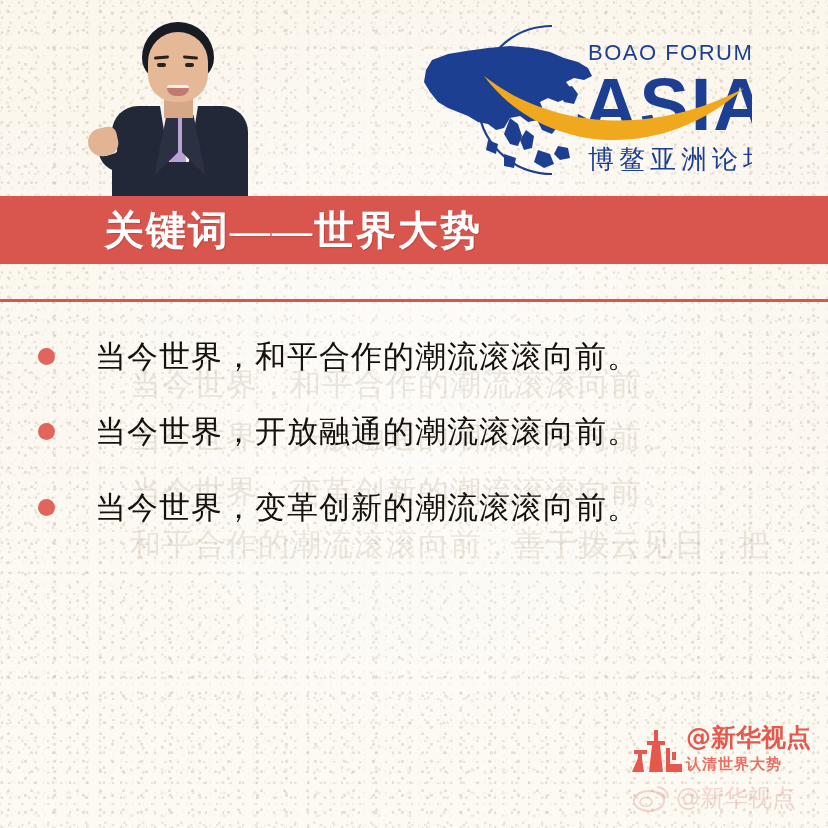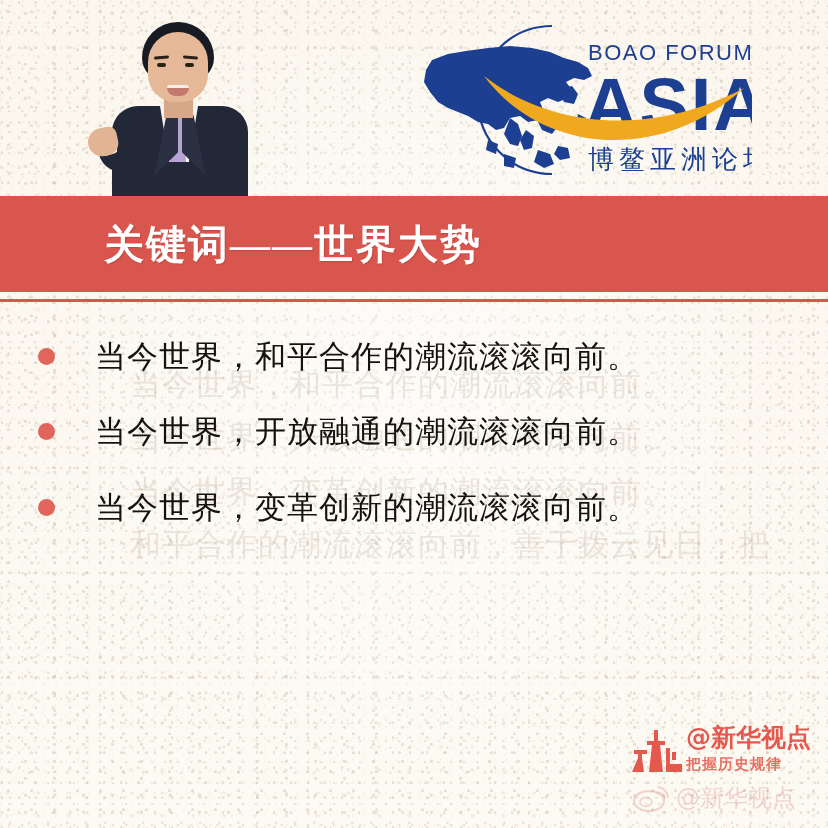--- a/index.html
+++ b/index.html
@@ -174,21 +174,21 @@
     height: 166px;
   }
   .logo svg { display: block; }
 
   
   .title-banner {
     position: absolute;
     left: 0;
     top: 196px;
     width: 828px;
-    height: 96px;
+    height: 68px;
     background: #d9564f;
     display: flex;
     align-items: center;
   }
   .title-text {
     margin-left: 104px;
     color: #ffffff;
     font-family: "Liberation Serif", "DejaVu Serif", serif;
     font-weight: bold;
     font-size: 40px;
@@ -412,21 +412,21 @@
           <path d="M2 44 L8 30 L12 30 L14 44 Z"></path>
           <rect x="36" y="20" width="4" height="18"></rect>
           <rect x="36" y="36" width="16" height="8"></rect>
           <rect x="42" y="24" width="4" height="8"></rect>
         </g>
       </svg>
     </div>
 
     <div class="brand-texts">
       <div class="brand-handle">@新华视点</div>
-      <div class="brand-sub">把握历史规律</div>
+      <div class="brand-sub">认清世界大势</div>
     </div>
 
     <div class="weibo-watermark">
       <svg class="weibo-eye" viewBox="0 0 40 30">
         <ellipse cx="17" cy="18" rx="15" ry="10" fill="none" stroke="#d9897f" stroke-width="2"></ellipse>
         <ellipse cx="14" cy="19" rx="6" ry="4.5" fill="none" stroke="#d9897f" stroke-width="1.6"></ellipse>
         <path d="M26 4 A11 11 0 0 1 36 14" fill="none" stroke="#d9897f" stroke-width="2" stroke-linecap="round"></path>
         <path d="M27 10 A6 6 0 0 1 32 15" fill="none" stroke="#d9897f" stroke-width="2" stroke-linecap="round"></path>
       </svg>
       <span class="weibo-text">@新华视点</span>

